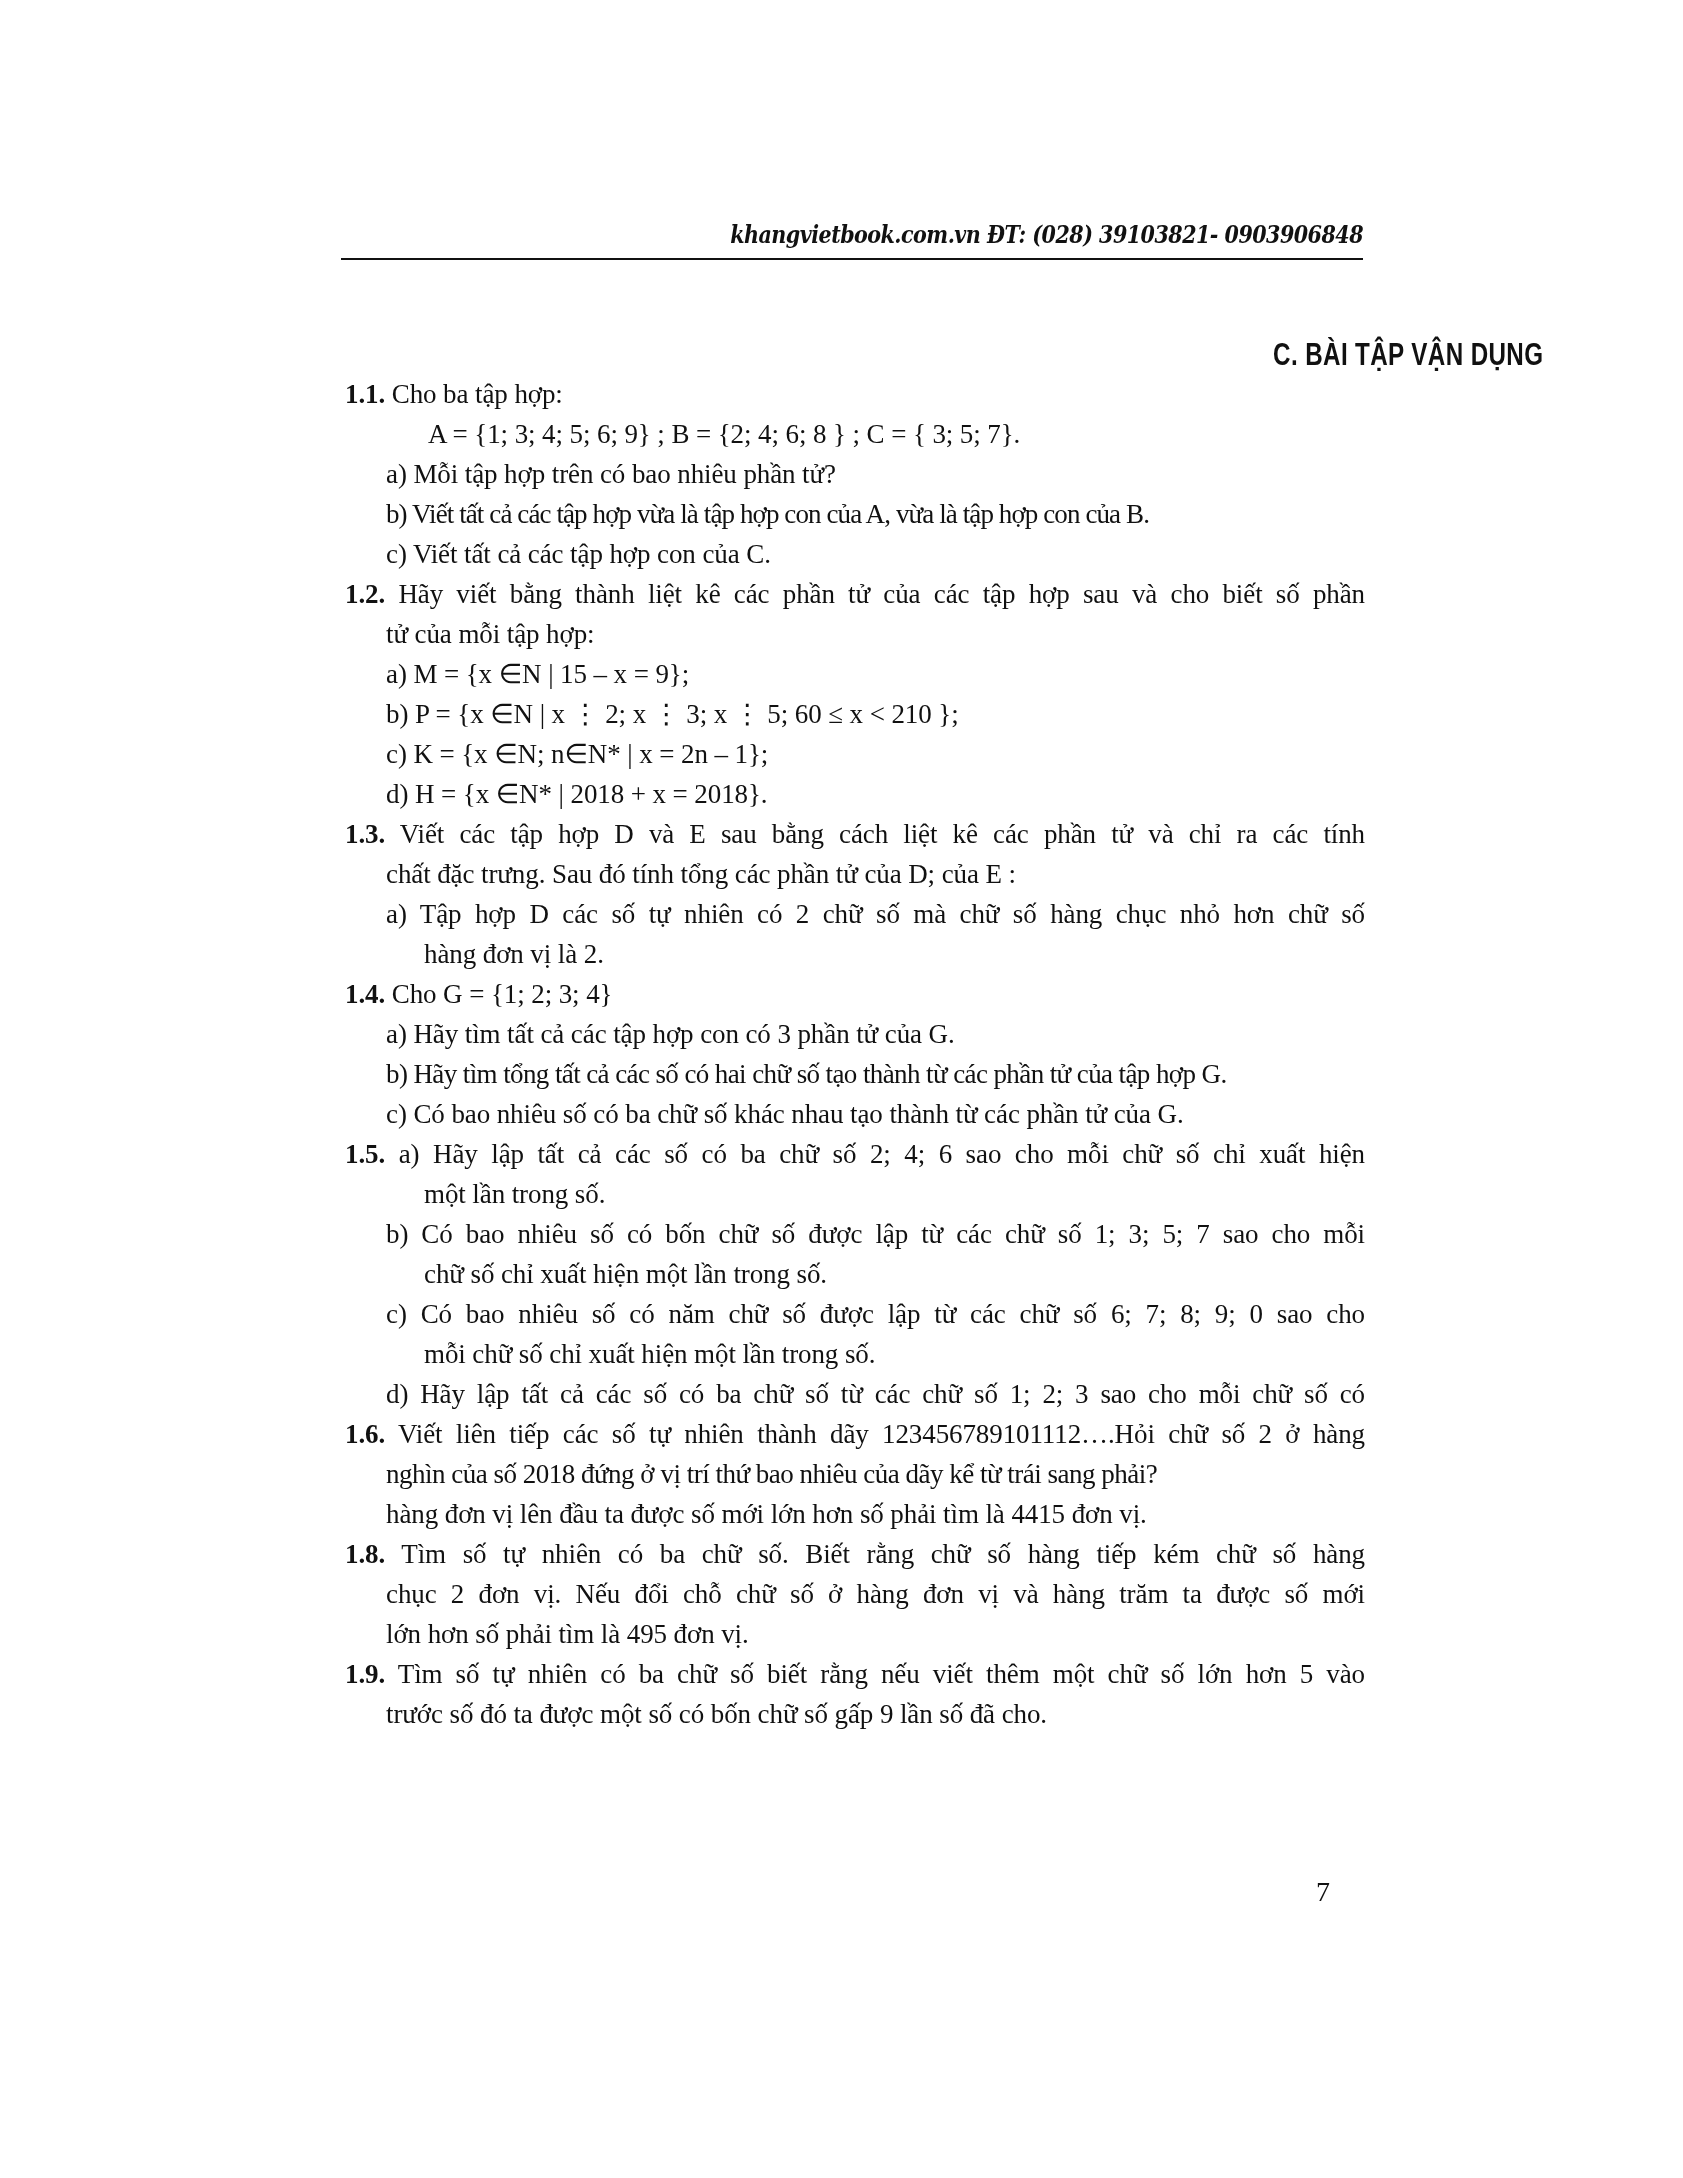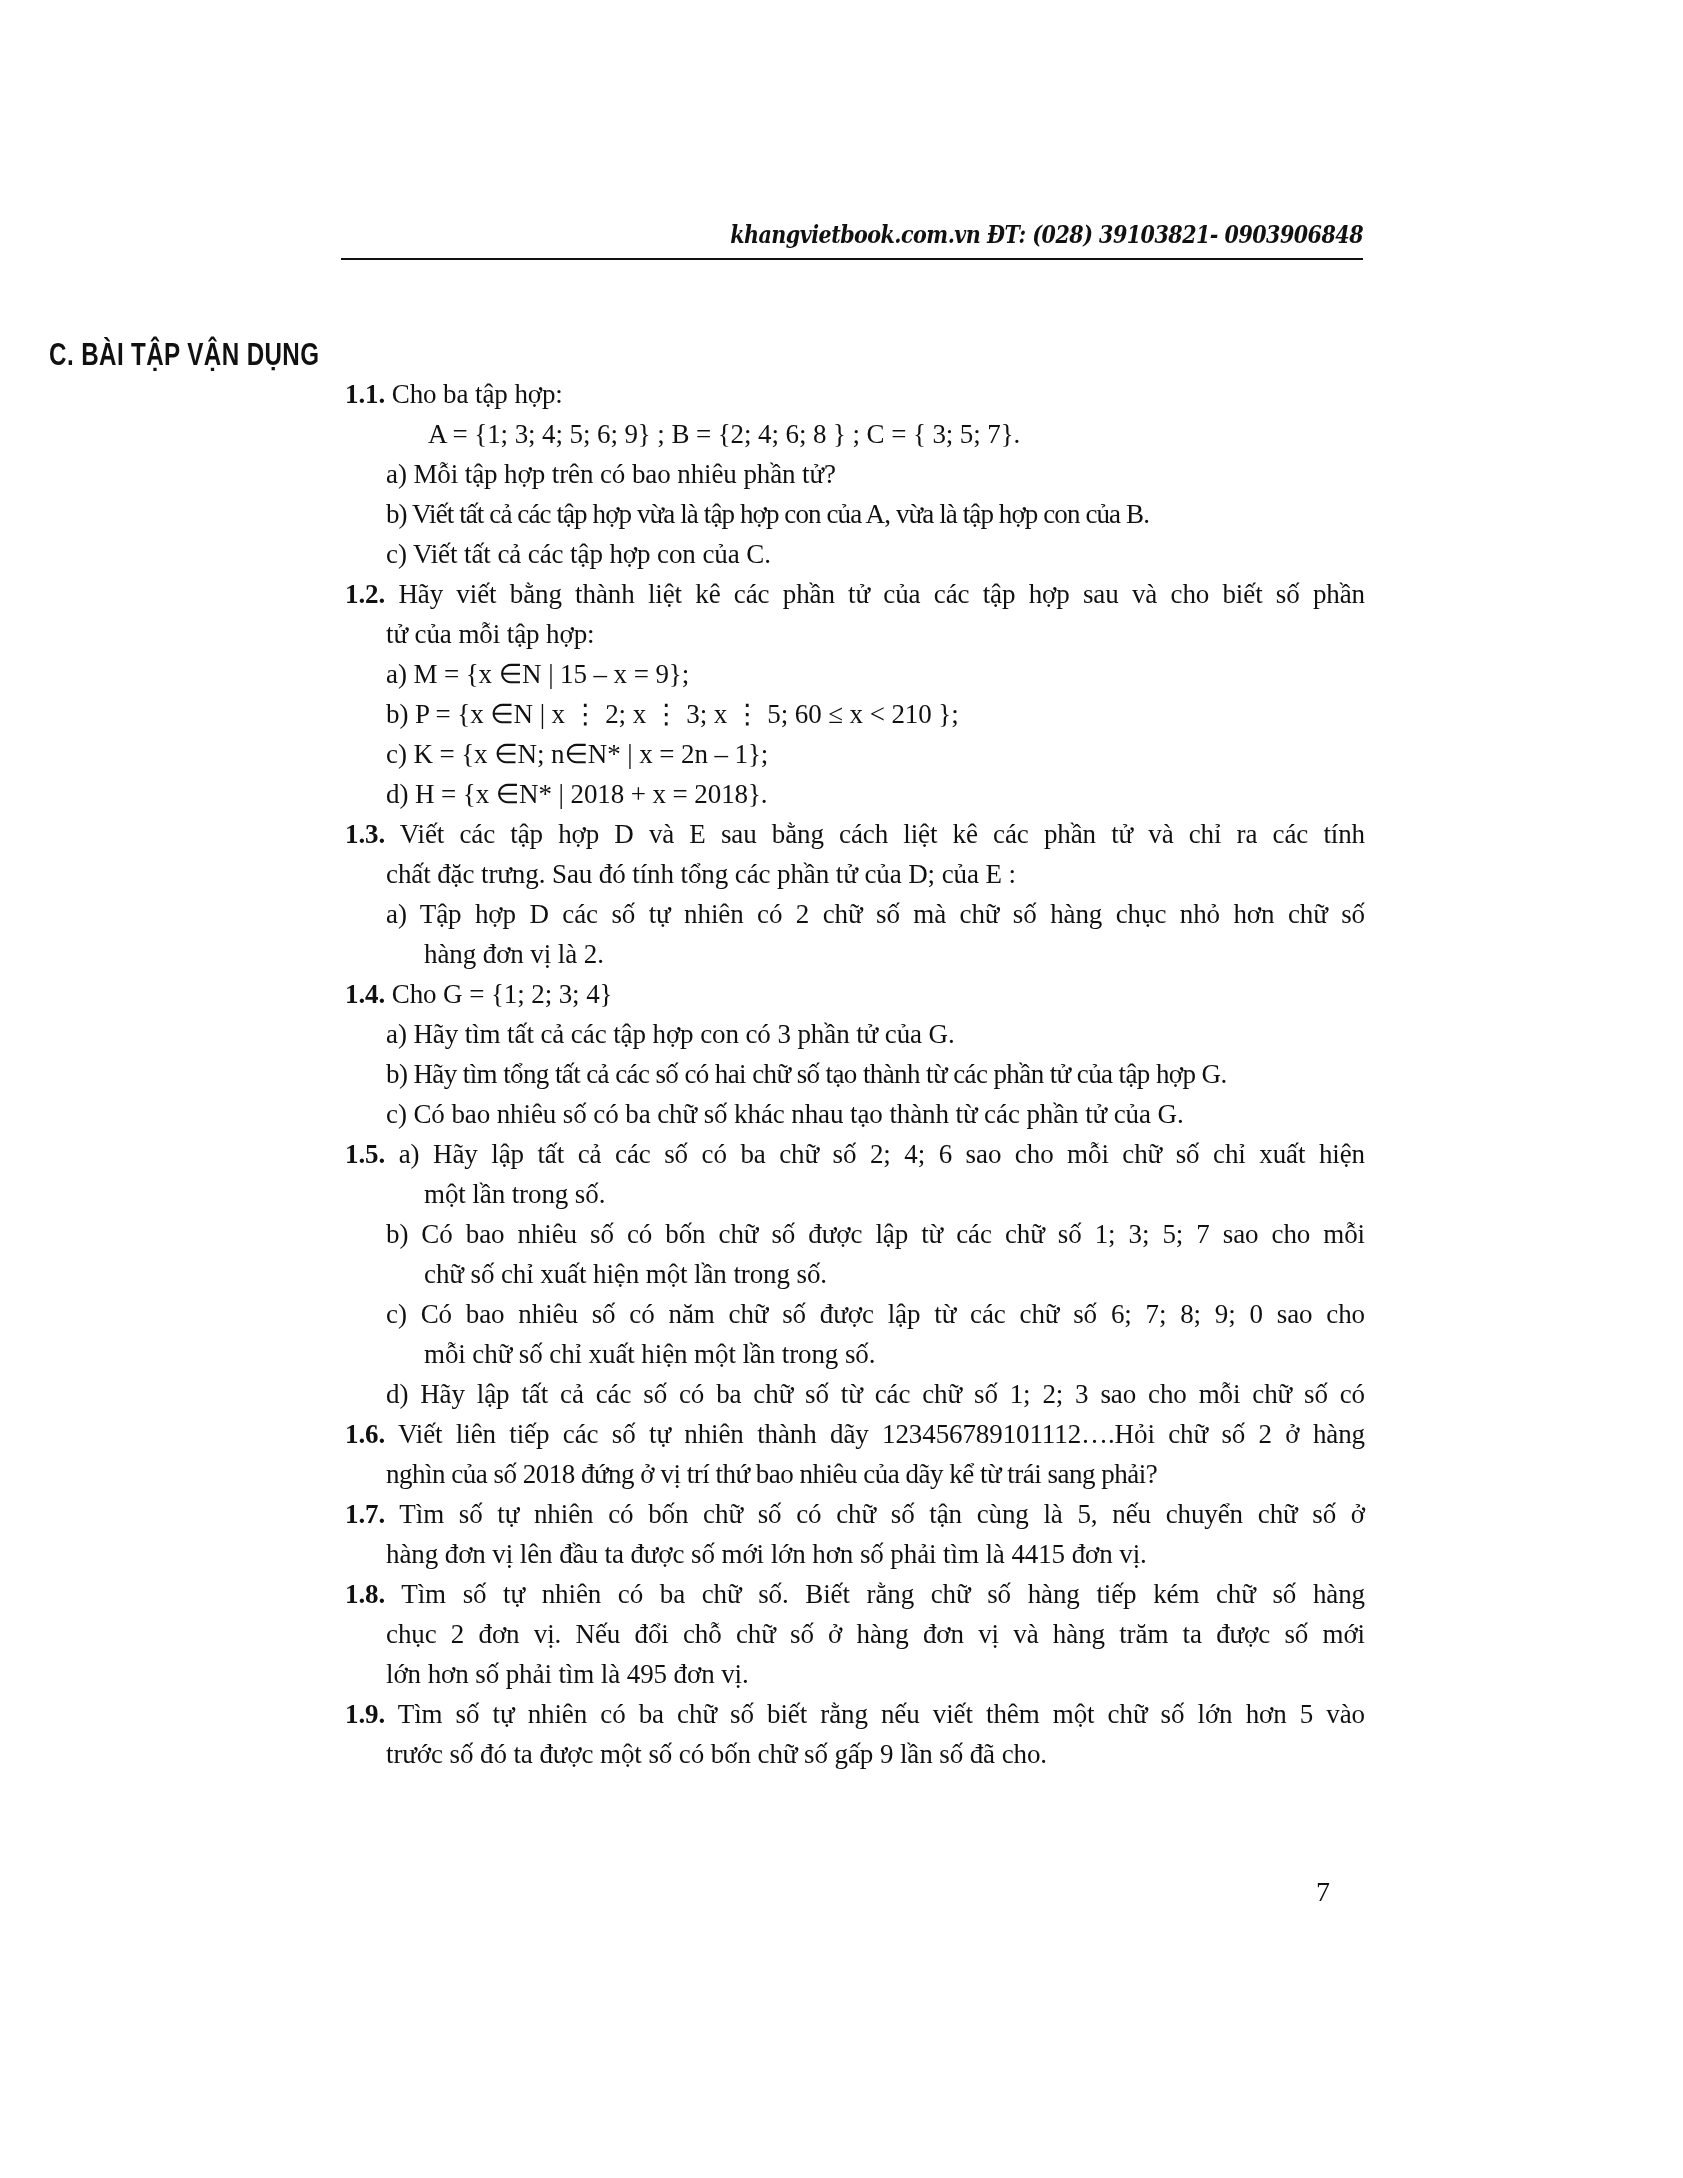--- a/index.html
+++ b/index.html
@@ -10,21 +10,21 @@
       position: absolute; left: 330px; top: 220px; width: 1022px; height: 40px;
       text-align: right;
       font-family: "DejaVu Serif", serif; font-style: italic; font-weight: bold;
       font-size: 24px; letter-spacing: -0.6px; color: #111;
       transform: scaleX(0.86); transform-origin: right center;
     }
     .header-rule {
       position: absolute; left: 330px; top: 258px; width: 1022px; height: 2px; background: #111;
     }
     .section-title {
-      position: absolute; left: 0; width: 1571px; top: 337px; text-align: left;
+      position: absolute; left: 0; width: 1571px; top: 337px; text-align: right;
       font-family: "Liberation Sans", sans-serif; font-weight: bold; font-size: 31px;
       letter-spacing: 0.5px;
     }
     .section-title span { display: inline-block; transform: scaleX(0.78); }
 
     .body-text {
       position: absolute; left: 334px; top: 374px; width: 1020px;
       font-family: "Liberation Serif", serif; font-size: 27px; line-height: 40px;
     }
     .line { height: 40px; white-space: nowrap; letter-spacing: -0.1px; }
@@ -95,21 +95,20 @@
       <div class="line ind2">mỗi chữ số chỉ xuất hiện một lần trong số.</div>
       <div class="line ind1 justify">d) Hãy lập tất cả các số có ba chữ số từ các chữ số 1; 2; 3 sao cho mỗi chữ số có</div>
     </div>
 
     <div>
       <div class="line justify"><span class="num">1.6.</span> <span>Viết liên tiếp các số tự nhiên thành dãy 123456789101112….Hỏi chữ số 2 ở hàng</span></div>
       <div class="line ind1" style="letter-spacing:-0.5px;">nghìn của số 2018 đứng ở vị trí  thứ bao nhiêu của dãy kể từ trái sang phải?</div>
     </div>
 
     <div>
-      <div class="line justify"><span class="num">1.7.</span> <span>Tìm số tự nhiên có bốn chữ số có chữ số tận cùng là 5, nếu chuyển chữ số ở</span></div>
       <div class="line ind1">hàng đơn vị lên đầu ta được số mới lớn hơn số phải tìm là 4415 đơn vị.</div>
     </div>
 
     <div>
       <div class="line justify"><span class="num">1.8.</span> <span>Tìm số tự nhiên có ba chữ số. Biết rằng chữ số hàng tiếp kém chữ số hàng</span></div>
       <div class="line ind1 justify">chục 2 đơn vị. Nếu đổi chỗ chữ số ở hàng đơn vị và hàng trăm ta được số mới</div>
       <div class="line ind1">lớn hơn số phải tìm là 495 đơn vị.</div>
     </div>
 
     <div>

